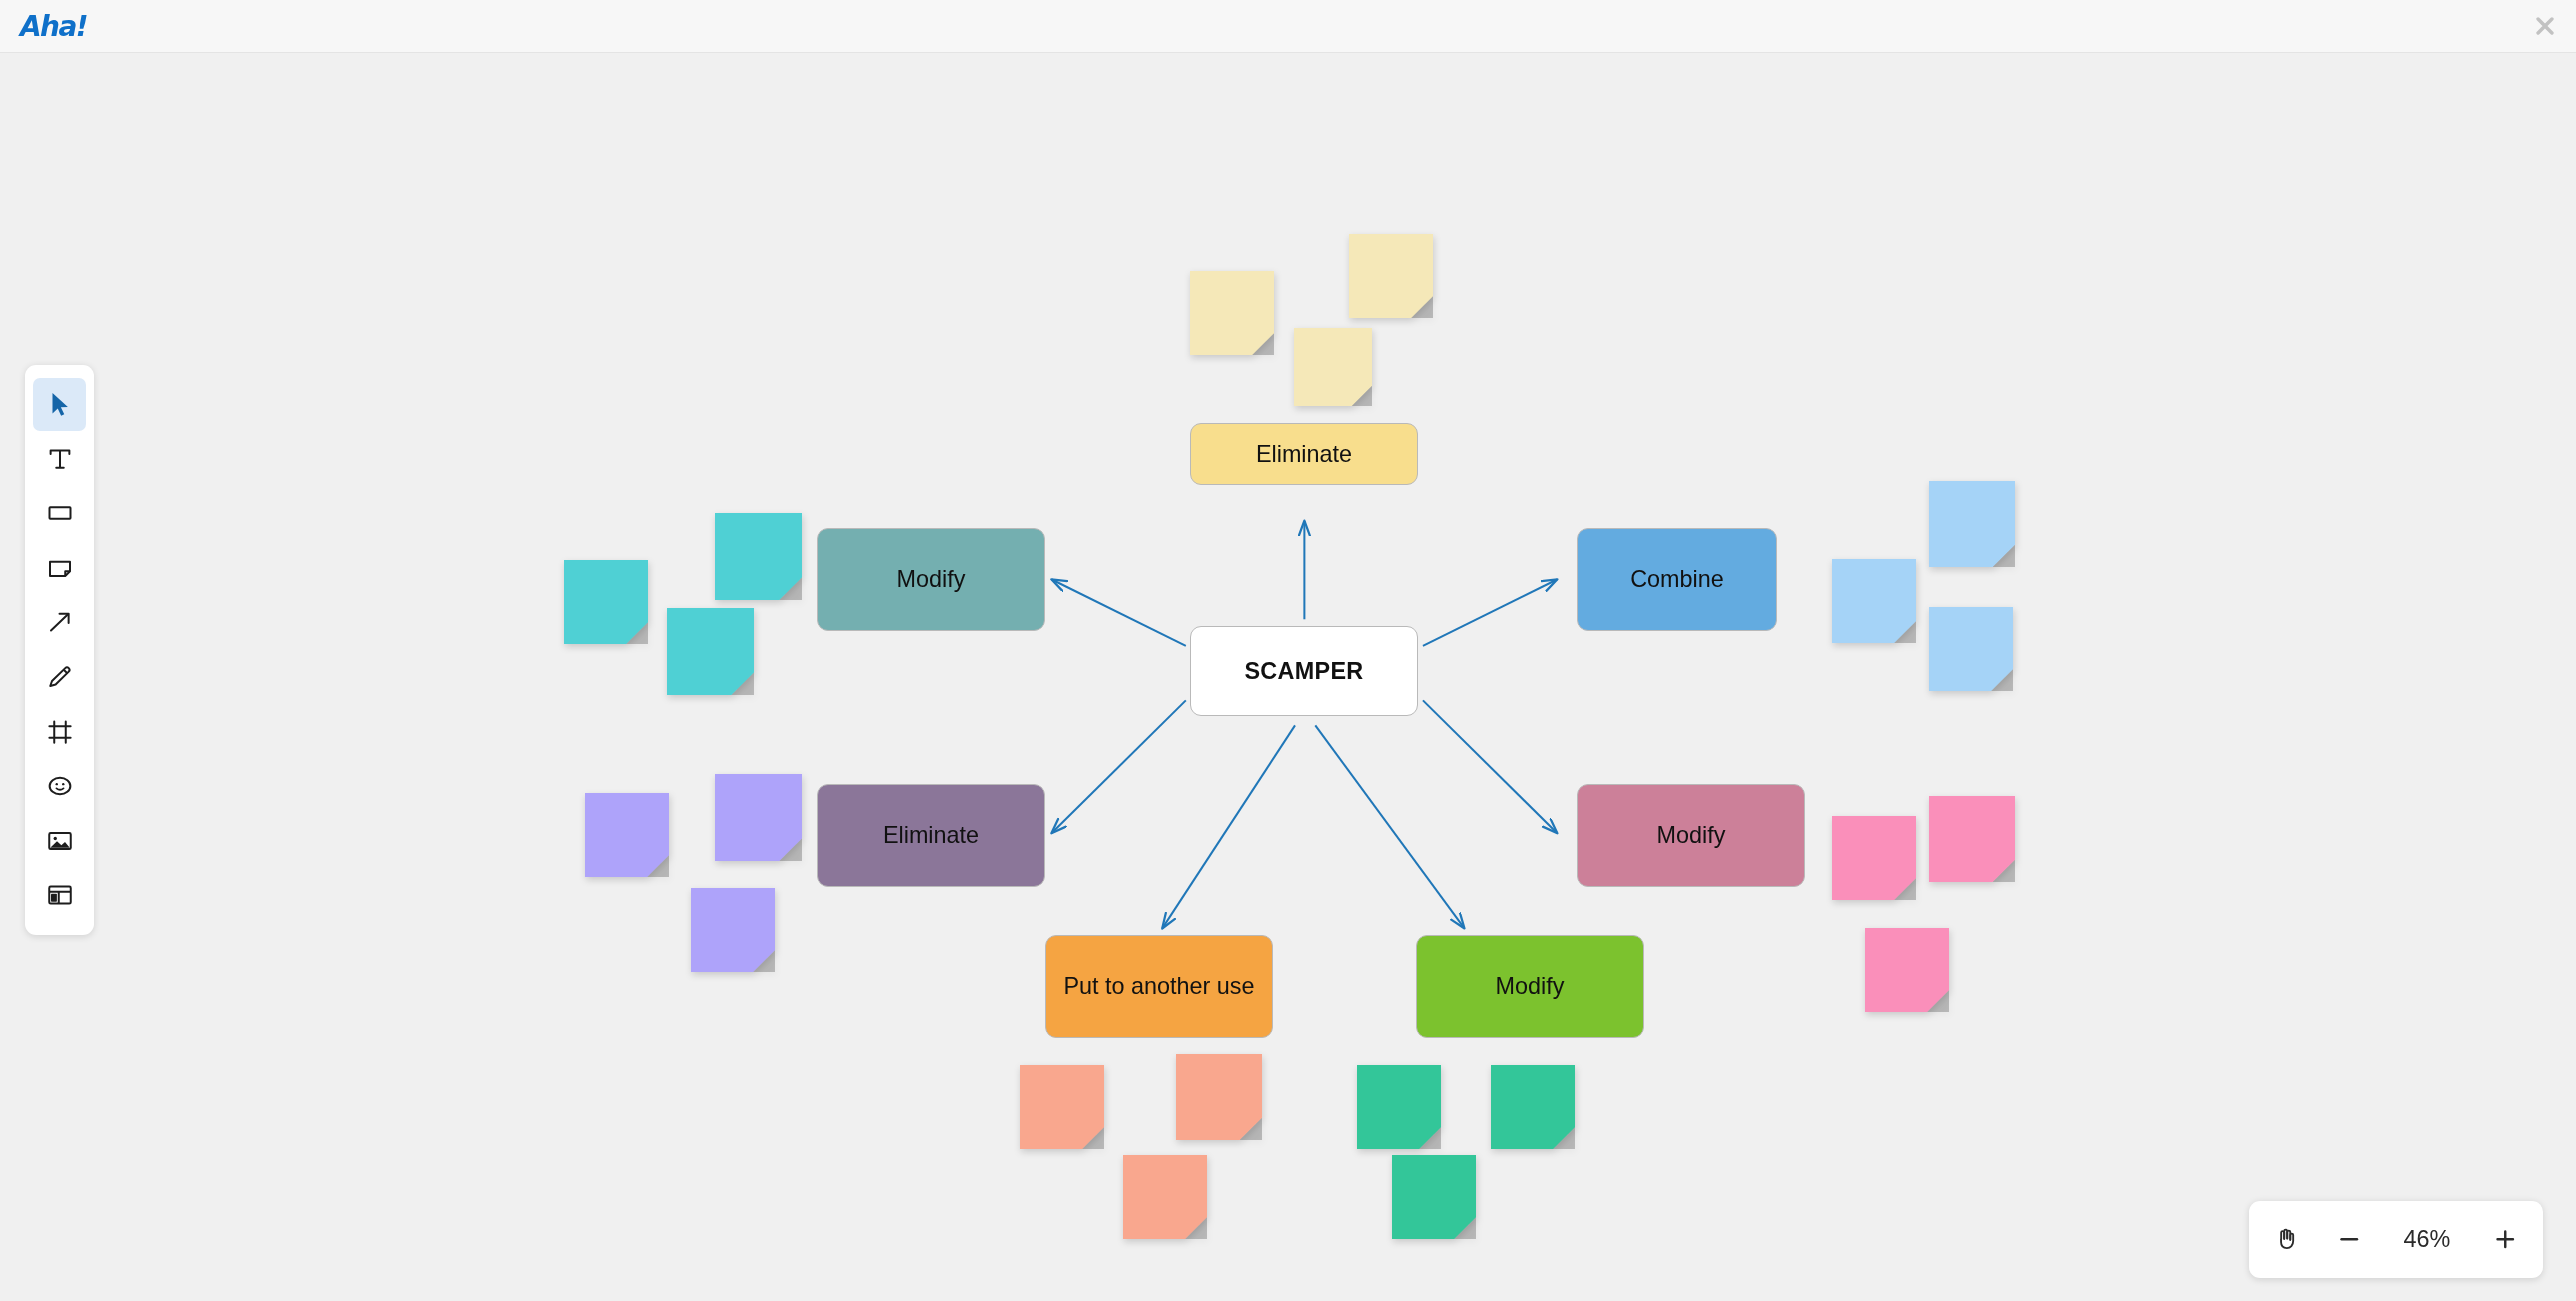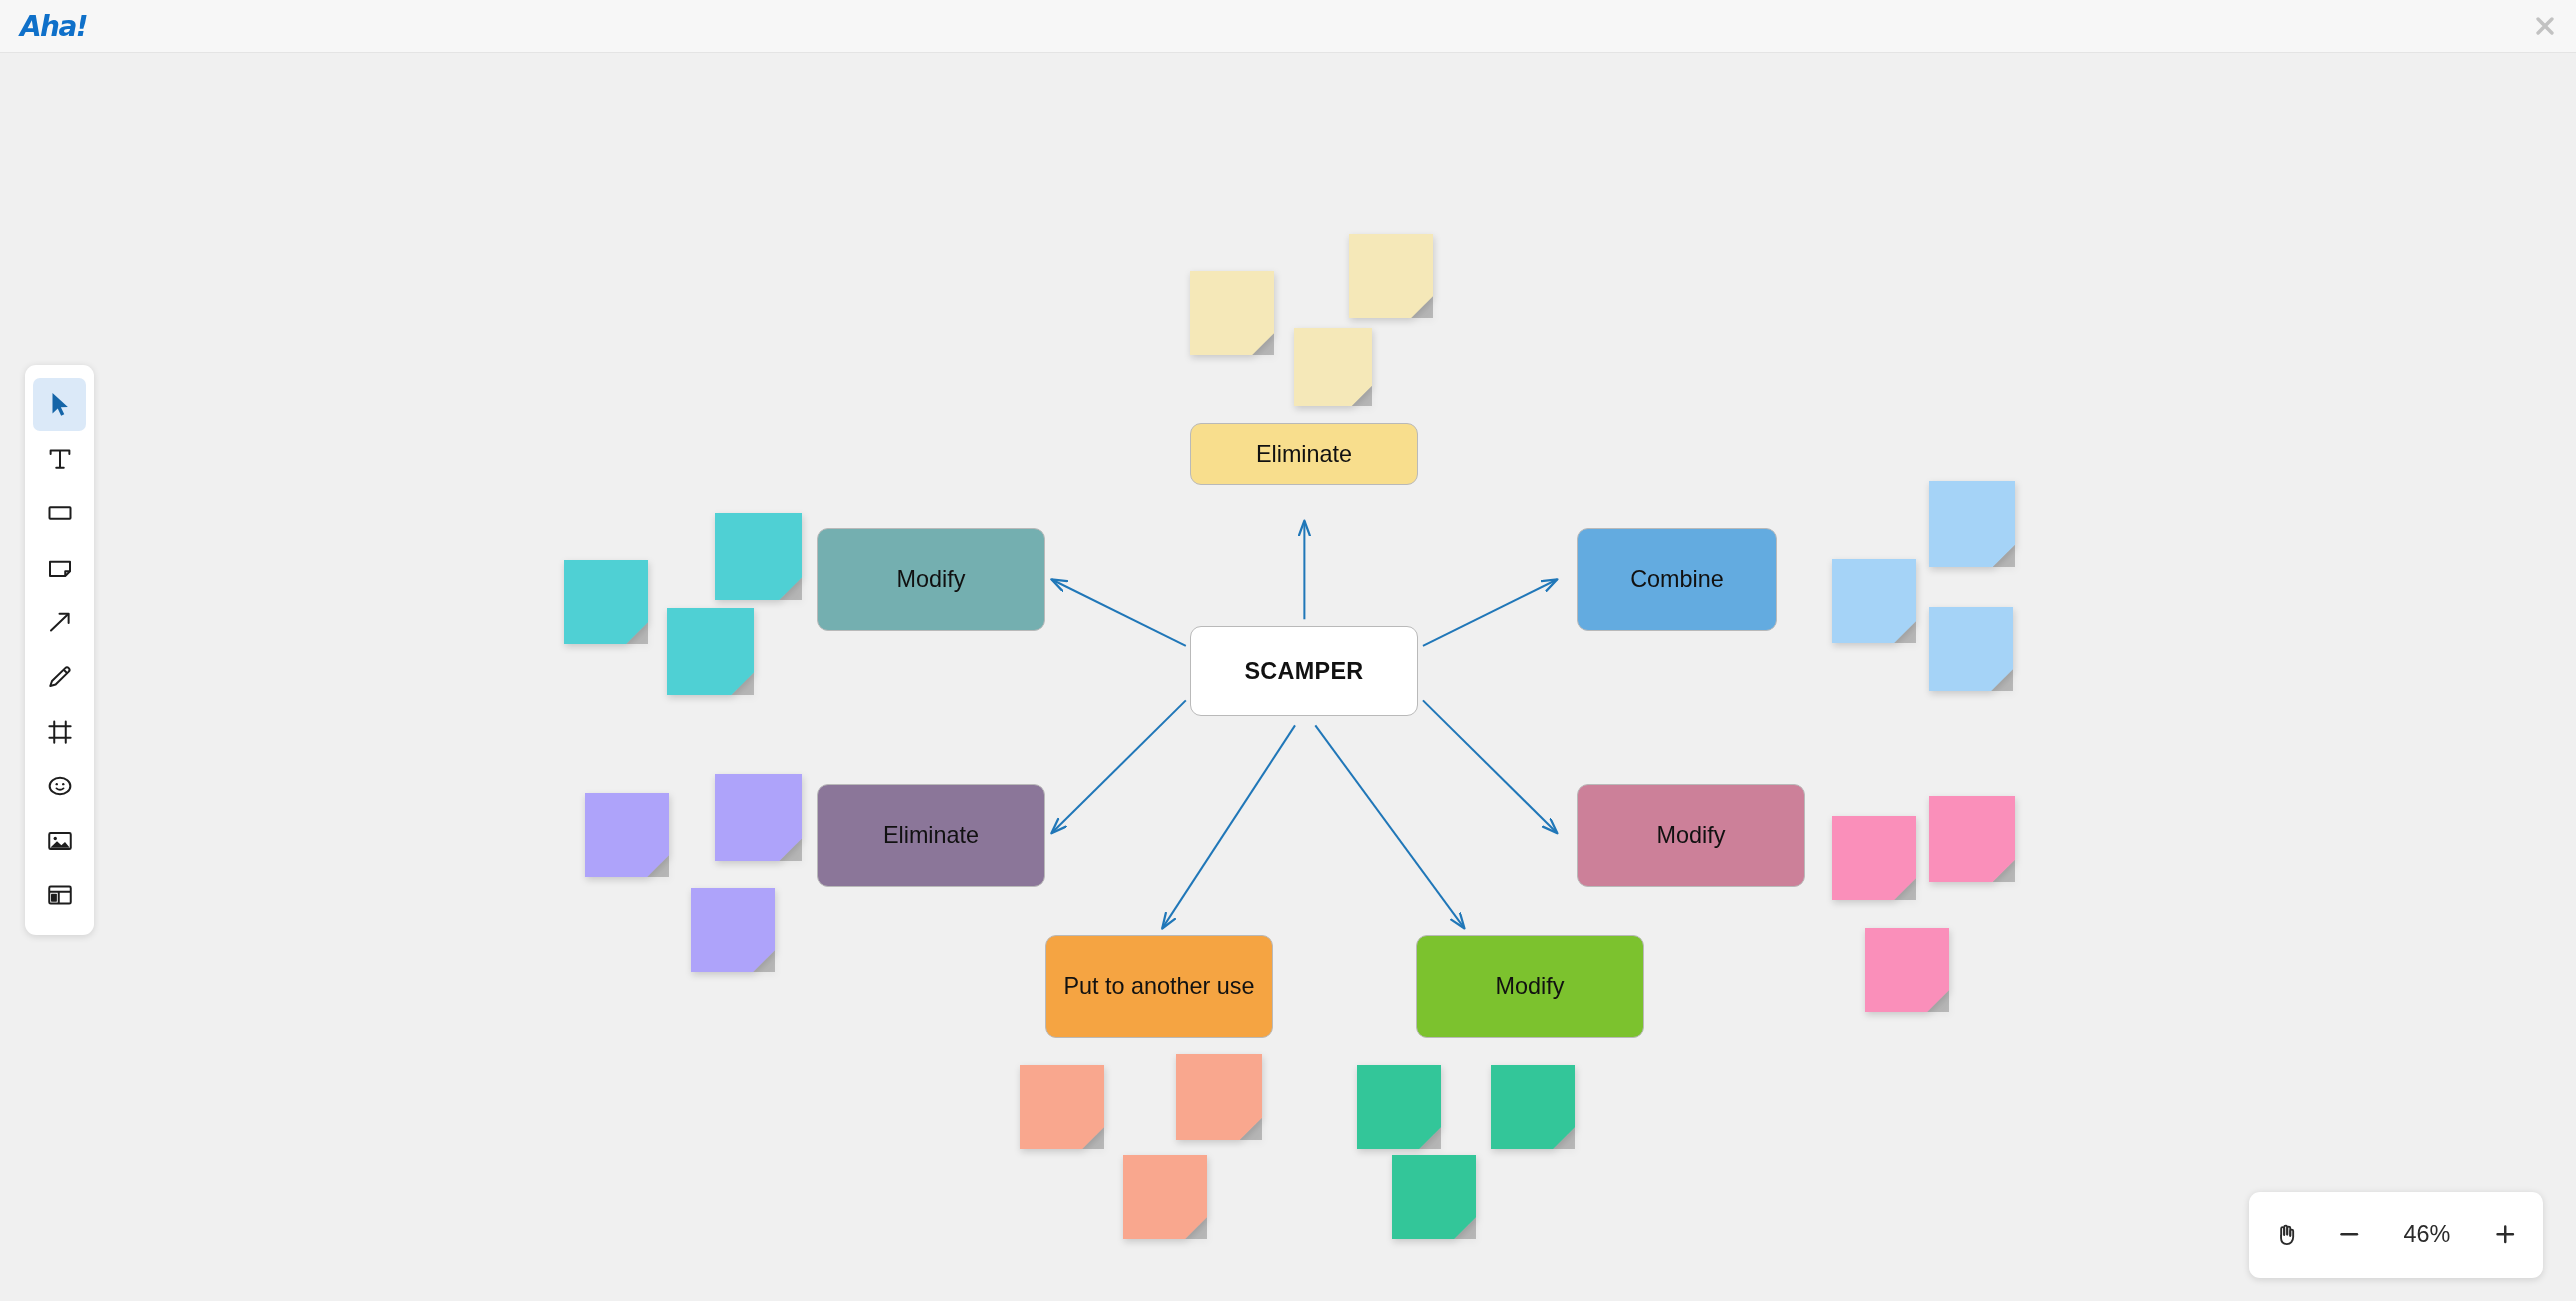--- a/index.html
+++ b/index.html
@@ -117,21 +117,21 @@
     width: 26%; height: 26%;
     clip-path: polygon(100% 0%, 100% 100%, 0% 100%);
     opacity: 0.22;
     background: #000;
   }
 
   
   #zoom-bar {
     position: absolute;
     right: 33px; bottom: 23.4px;
-    height: 86px;
+    height: 77px;
     background: #ffffff;
     border-radius: 11px;
     box-shadow: 0 1.6px 7.8px rgba(0,0,0,0.13);
     display: flex;
     align-items: center;
     padding: 0 20px;
     gap: 26.5px;
     z-index: 55;
   }
   .zbtn {

